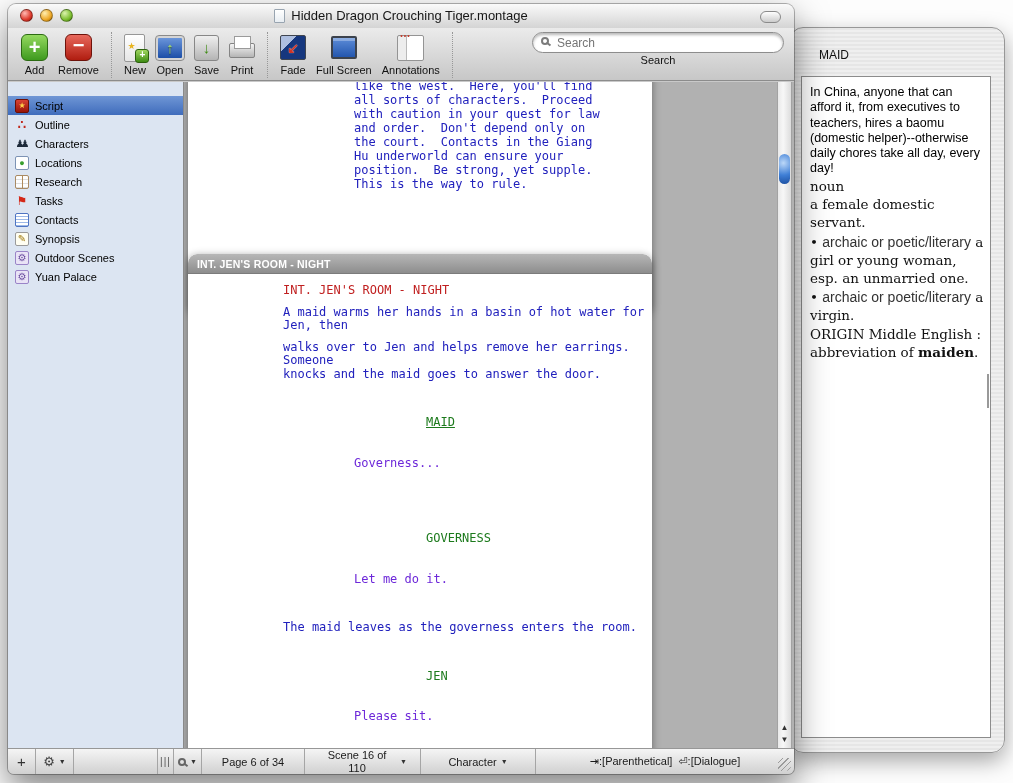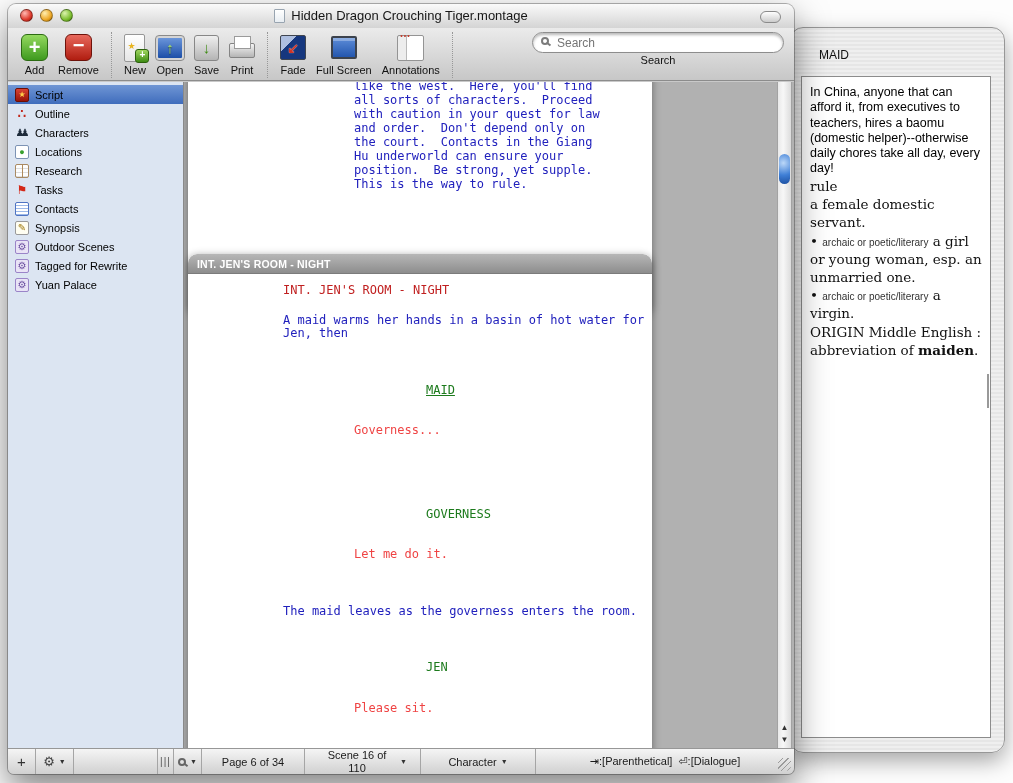--- a/index.html
+++ b/index.html
@@ -13,21 +13,21 @@
     box-shadow:0 8px 22px rgba(0,0,0,.35); z-index:1; }
   .insp-title { position:absolute; left:28px; top:20px; font-size:12px; color:#101010; }
   .insp-box { position:absolute; left:10px; top:48px; right:13px; bottom:14px;
     background:#fff; border:1px solid #8c8c8c; padding:8px 5px 8px 8px; overflow:hidden; }
   .insp-note { font-size:12.5px; line-height:1.22; color:#000; }
   .dict-head { margin-top:18px; font-family:"DejaVu Serif", serif; line-height:1.05; }
   .dict-head .hw { font-size:23px; color:#111; }
   .dict-head .pron { font-size:13.5px; color:#222; }
   .dict-pos, .dict-def, .dict-sense, .dict-origin {
     font-family:"DejaVu Serif", serif; font-size:13.5px; line-height:1.32; color:#111; margin-top:1px; }
-  .dict-sense .sense-label { font-family:"Liberation Sans", sans-serif; font-size:10px; color:#333; }
+  .dict-sense .sense-label { font-family:"Liberation Sans", sans-serif; font-size:14px; color:#333; }
   .dict-origin b { font-weight:700; }
   .insp-scrollmark { position:absolute; right:1px; top:45%; width:2px; height:34px; background:#999; }
 
   
   .window { position:absolute; left:8px; top:4px; width:786px; height:770px;
     border-radius:8px 8px 6px 6px; background:#c9c9c9; z-index:2;
     box-shadow:0 14px 34px rgba(0,0,0,.5), 0 0 0 1px rgba(0,0,0,.28); }
 
   .titlebar { height:24px; border-radius:8px 8px 0 0; position:relative;
     background:linear-gradient(#fafafa,#d4d4d4); }
@@ -93,21 +93,21 @@
   .searchbox input { width:100%; height:21px; border-radius:11px; border:1px solid #8d8d8d;
     padding:0 10px 0 24px; font:12px "Liberation Sans",sans-serif; color:#333;
     box-shadow:inset 0 2px 3px rgba(0,0,0,.28); outline:none; }
   .maglass { position:absolute; left:9px; top:5px; width:8px; height:8px;
     border:2px solid #7c7c7c; border-radius:50%; }
   .maglass::after { content:""; position:absolute; width:5px; height:2px; background:#7c7c7c;
     right:-4px; bottom:-2px; transform:rotate(38deg); }
 
   
   .main { position:absolute; top:78px; bottom:26px; left:0; right:0; display:flex; }
-  .sidebar { width:176px; background:#dce5f2; border-right:1px solid #8a8a8a; padding-top:3px; }
+  .sidebar { width:176px; background:#dce5f2; border-right:1px solid #8a8a8a; padding-top:14px; }
   .sitem { height:19px; display:flex; align-items:center; gap:6px; padding-left:7px;
     font-size:11px; color:#000; }
   .sitem.sel { background:linear-gradient(#6f96d5,#3f6cbc); }
   .ic { width:14px; height:14px; flex:none; display:inline-flex; align-items:center;
     justify-content:center; border-radius:2px; overflow:hidden; }
   .ic-script { background:linear-gradient(#d84233,#981408); border:1px solid #6d0e04; }
   .ic-script::before { content:"★"; color:#ffd24a; font-size:8px; }
   .ic-outline::before { content:"∴"; color:#c2281c; font-weight:700; font-size:13px; }
   .ic-characters::before { content:"♟♟"; color:#1d2a3a; font-size:10px; letter-spacing:-4px;
     text-indent:-3px; }
@@ -130,27 +130,27 @@
   .card { position:absolute; left:4px; width:464px; background:#fff; border-radius:9px;
     box-shadow:0 2px 9px rgba(0,0,0,.42); overflow:hidden; }
   .card1 { top:-12px; height:243px; }
   .ptext { margin:9px 0 0 166px; font:12px/14px "DejaVu Sans Mono",monospace;
     color:#2121bd; white-space:pre-wrap; }
   .card2 { top:172px; height:640px; }
   .chead { height:20px; background:linear-gradient(#b7b7b7,#8d8d8d); border-bottom:1px solid #7b7b7b;
     border-radius:9px 9px 0 0; color:#fff; font-weight:700; font-size:10.5px; line-height:20px;
     padding-left:9px; letter-spacing:.2px; }
   .cbody { padding-top:10px; font:12px/13.5px "DejaVu Sans Mono",monospace; }
-  .blk { margin-top:16px; white-space:pre-wrap; }
+  .blk { margin-top:8px; white-space:pre-wrap; }
   .blk:first-child { margin-top:0; }
   .sceneh { margin-left:95px; color:#c01f1f; }
   .action { margin-left:95px; color:#2121bd; }
   .charname { margin-left:238px; color:#1c7a1c; }
   .charname.active { text-decoration:underline; }
-  .dlg { margin-left:166px; color:#ef4444; }
+  .dlg { margin-left:166px; color:#6d28d9; }
 
   .vscroll { position:absolute; right:2px; top:0; bottom:0; width:15px;
     background:linear-gradient(90deg,#e9e9e9,#f7f7f7 40%,#dcdcdc);
     border-left:1px solid #a2a2a2; border-right:1px solid #a2a2a2; }
   .vthumb { position:absolute; top:72px; left:1px; width:11px; height:30px; border-radius:6px;
     background:radial-gradient(circle at 40% 30%, #bcd8f8, #3f7fd6 55%, #1c4fa0); }
   .varrows { position:absolute; bottom:2px; left:0; right:0; text-align:center;
     font-size:8px; color:#333; line-height:12px; }
 
   
@@ -178,21 +178,21 @@
     background:repeating-linear-gradient(135deg,#0000 0 3px,#9b9b9b 3px 4px);
     border-bottom-right-radius:5px; }
 </style>
 </head>
 <body>
 
 <div class="inspector">
   <div class="insp-title">MAID</div>
   <div class="insp-box">
     <p class="insp-note">In China, anyone that can afford it, from executives to teachers, hires a baomu (domestic helper)--otherwise daily chores take all day, every day!</p>
-    <p class="dict-pos">rule</p>
+    <p class="dict-pos">noun</p>
     <p class="dict-def">a female domestic servant.</p>
     <p class="dict-sense"><span>•</span>
       <span class="sense-label">archaic or poetic/literary</span>
       <span>a girl or young woman, esp. an unmarried one.</span></p>
     <p class="dict-sense"><span>•</span>
       <span class="sense-label">archaic or poetic/literary</span>
       <span>a virgin.</span></p>
     <p class="dict-origin"><span>ORIGIN</span>
       <span>Middle English : abbreviation of</span>
       <b>maiden</b><span>.</span></p>
@@ -313,24 +313,20 @@
       <div class="sitem">
         <span class="ic ic-synopsis"></span>
         <span>Synopsis</span>
         </div>
       <div class="sitem">
         <span class="ic ic-smart"></span>
         <span>Outdoor Scenes</span>
         </div>
       <div class="sitem">
         <span class="ic ic-smart"></span>
-        <span>Tagged for Rewrite</span>
-        </div>
-      <div class="sitem">
-        <span class="ic ic-smart"></span>
         <span>Yuan Palace</span>
         </div>
     </div>
 
     <div class="editor">
       <div class="card card1">
         <div class="ptext">like the west.  Here, you'll find
 all sorts of characters.  Proceed
 with caution in your quest for law
 and order.  Don't depend only on
@@ -338,20 +334,22 @@
 Hu underworld can ensure your
 position.  Be strong, yet supple.
 This is the way to rule.</div>
       </div>
 
       <div class="card card2">
         <div class="chead">INT. JEN'S ROOM - NIGHT</div>
         <div class="cbody">
           <div class="blk sceneh">INT. JEN'S ROOM - NIGHT</div>
           <div class="blk action">A maid warms her hands in a basin of hot water for Jen, then</div>
+          <div class="blk action">walks over to Jen and helps remove her earrings.  Someone
+knocks and the maid goes to answer the door.</div>
           <div class="blk">
             <div class="charname active">MAID</div>
             <div class="dlg">Governess...</div>
           </div>
           <div class="blk">
             <div class="charname">GOVERNESS</div>
             <div class="dlg">Let me do it.</div>
           </div>
           <div class="blk action">The maid leaves as the governess enters the room.</div>
           <div class="blk">

